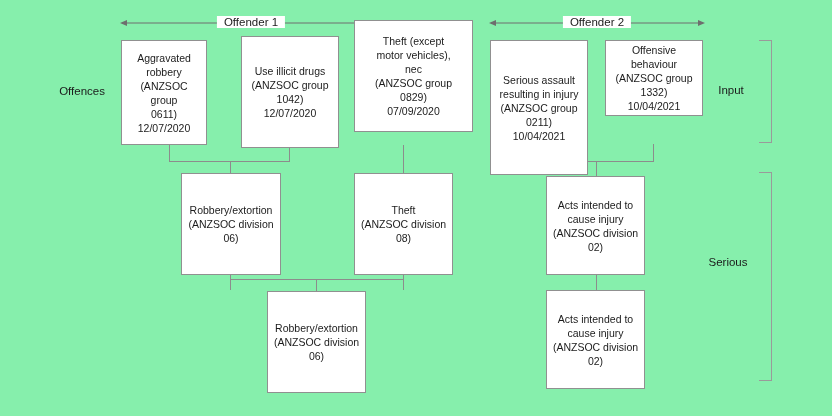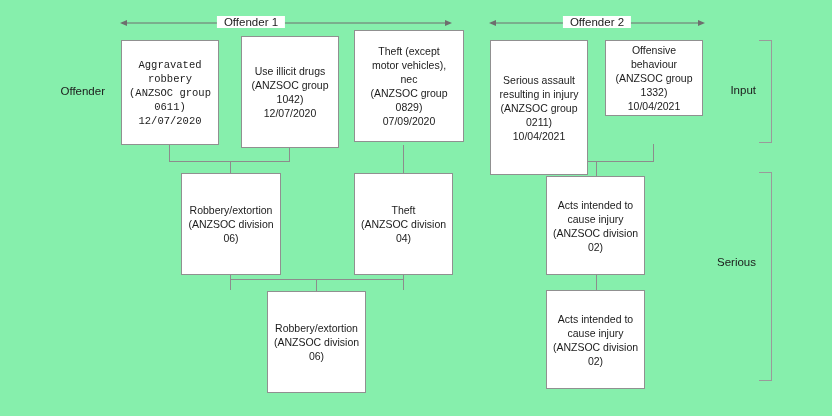--- a/index.html
+++ b/index.html
@@ -47,21 +47,21 @@
     background: #ffffff;
     padding: 0 7px;
     white-space: nowrap;
     z-index: 4;
   }
   .side-label {
     position: absolute;
     font-size: 11.5px;
     color: #1b1b1b;
     white-space: nowrap;
-    text-align: right;
+    text-align: center;
     z-index: 4;
   }
   .hline {
     position: absolute;
     height: 1px;
     background: #8c8c8c;
     z-index: 1;
   }
   .vline {
     position: absolute;
@@ -94,21 +94,21 @@
   </svg>
   <div class="span-label" style="left:251px; top:16px; transform:translateX(-50%);">Offender 1</div>
 
   <svg class="arrow-svg" style="left:489px; top:16px; width:216px; height:14px;">
     <line x1="2" y1="7" x2="214" y2="7" stroke="#6e6e6e" stroke-width="1"></line>
     <polygon points="0,7 7,4 7,10" fill="#6e6e6e"></polygon>
     <polygon points="216,7 209,4 209,10" fill="#6e6e6e"></polygon>
   </svg>
   <div class="span-label" style="left:597px; top:16px; transform:translateX(-50%);">Offender 2</div>
 
-  <div class="row-label" style="left:0px; top:85px; width:105px;">Offender</div>
+  <div class="row-label" style="left:0px; top:85px; width:105px;">Offences</div>
 
   <div class="vline" style="left:169px; top:145px; height:16px;"></div>
 
   <div class="vline" style="left:289px; top:145px; height:16px;"></div>
 
   <div class="hline" style="left:169px; top:161px; width:121px;"></div>
 
   <div class="vline" style="left:230px; top:161px; height:12px;"></div>
 
   <div class="vline" style="left:403px; top:145px; height:28px;"></div>
@@ -121,32 +121,32 @@
 
   <div class="vline" style="left:316px; top:279px; height:13px;"></div>
 
   <div class="vline" style="left:538px; top:144px; height:17px;"></div>
   <div class="vline" style="left:653px; top:144px; height:17px;"></div>
   <div class="hline" style="left:538px; top:161px; width:116px;"></div>
   <div class="vline" style="left:596px; top:161px; height:15px;"></div>
 
   <div class="vline" style="left:596px; top:275px; height:15px;"></div>
 
-  <div class="box" style="left:121px; top:40px; width:98px; height:105px;font-family:Liberation Mono, monospace;">Aggravated
+  <div class="box" style="left:121px; top:40px; width:86px; height:105px;">Aggravated
 robbery
 (ANZSOC group
 0611)
 12/07/2020</div>
 
   <div class="box" style="left:241px; top:36px; width:98px; height:112px;">Use illicit drugs
 (ANZSOC group
 1042)
 12/07/2020</div>
 
-  <div class="box" style="left:354px; top:30px; width:110px; height:112px;text-align:center;">Theft (except
+  <div class="box" style="left:354px; top:20px; width:119px; height:112px;text-align:center;">Theft (except
 motor vehicles),
 nec
 (ANZSOC group
 0829)
 07/09/2020</div>
 
   <div class="box" style="left:490px; top:40px; width:98px; height:135px;">Serious assault
 resulting in injury
 (ANZSOC group
 0211)
@@ -157,21 +157,21 @@
 (ANZSOC group
 1332)
 10/04/2021</div>
 
   <div class="box" style="left:181px; top:173px; width:100px; height:102px;">Robbery/extortion
 (ANZSOC division
 06)</div>
 
   <div class="box" style="left:354px; top:173px; width:99px; height:102px;">Theft
 (ANZSOC division
-04)</div>
+08)</div>
 
   <div class="box" style="left:546px; top:176px; width:99px; height:99px;">Acts intended to
 cause injury
 (ANZSOC division
 02)</div>
 
   <div class="box" style="left:267px; top:291px; width:99px; height:102px;">Robbery/extortion
 (ANZSOC division
 06)</div>
 

